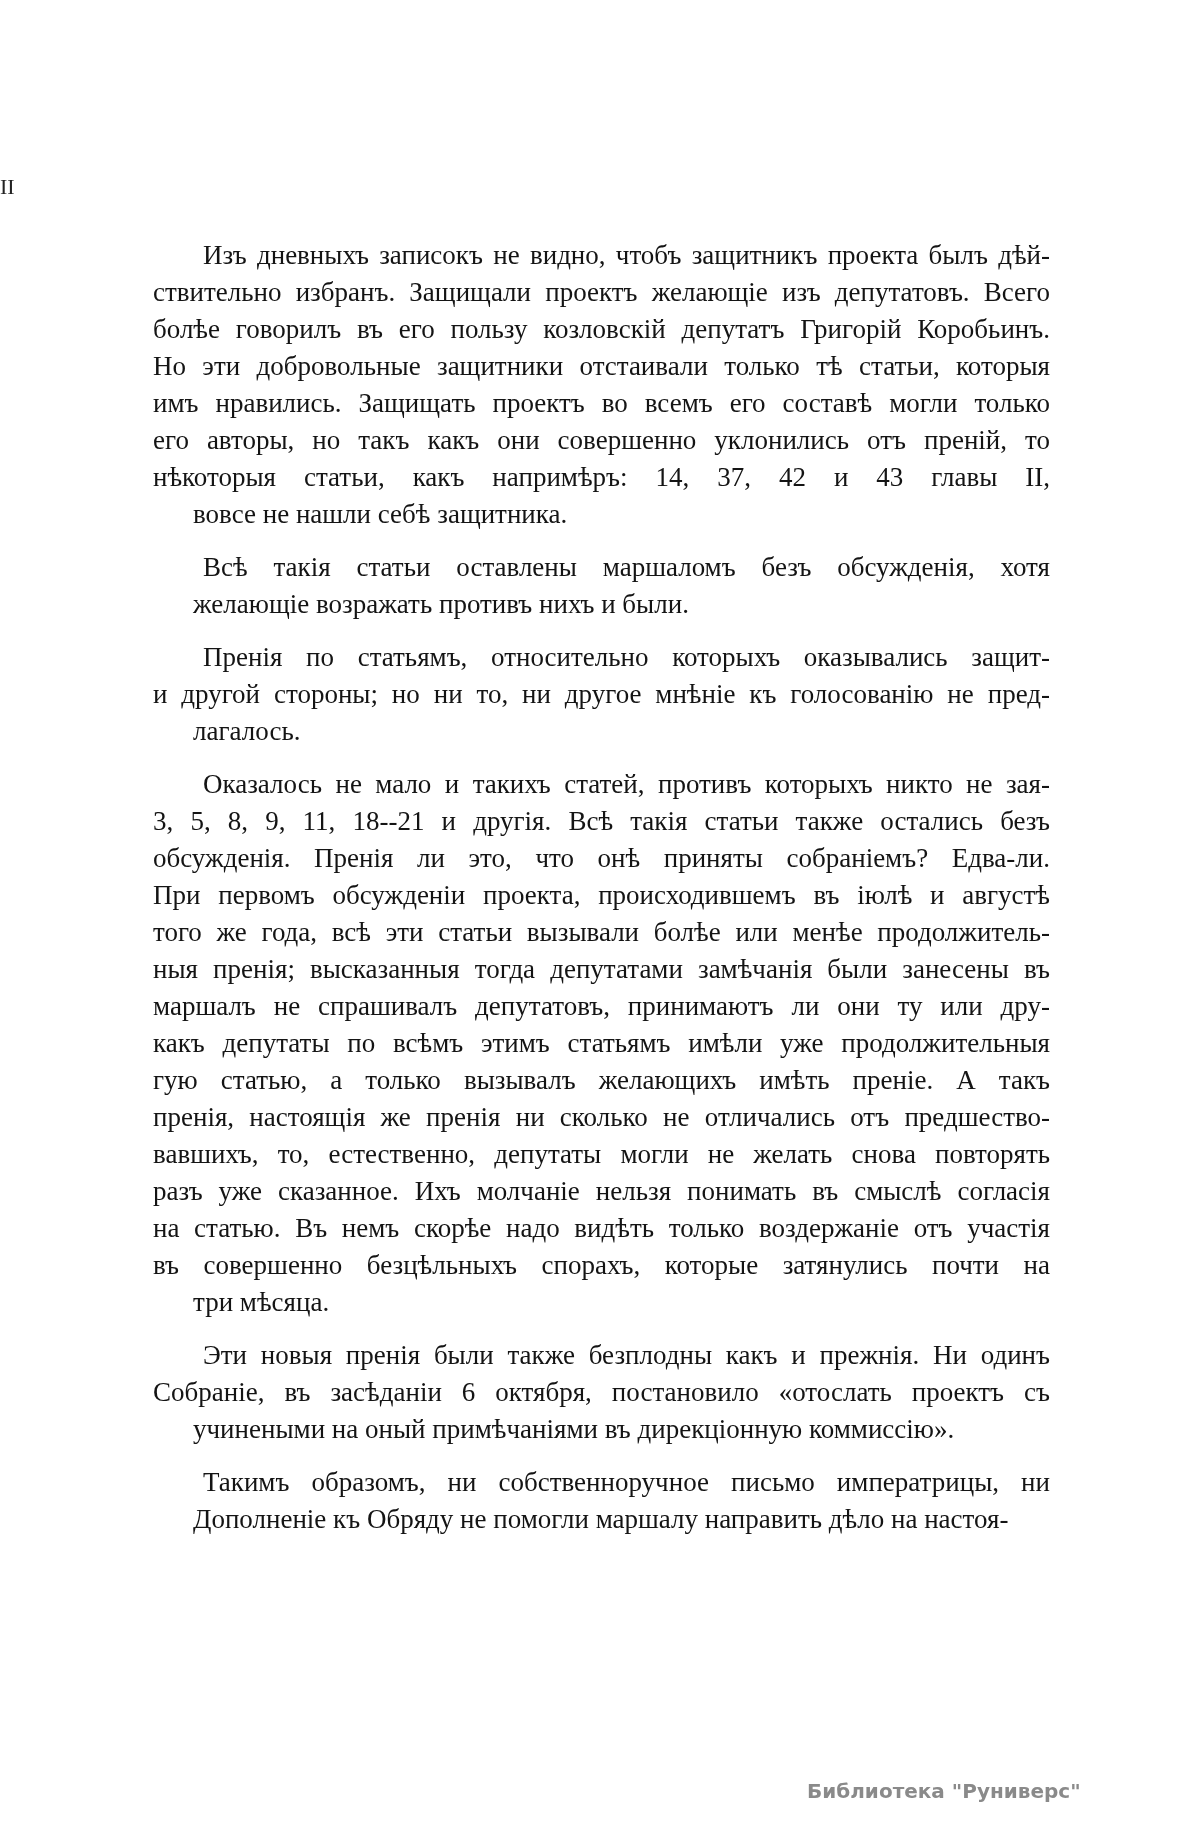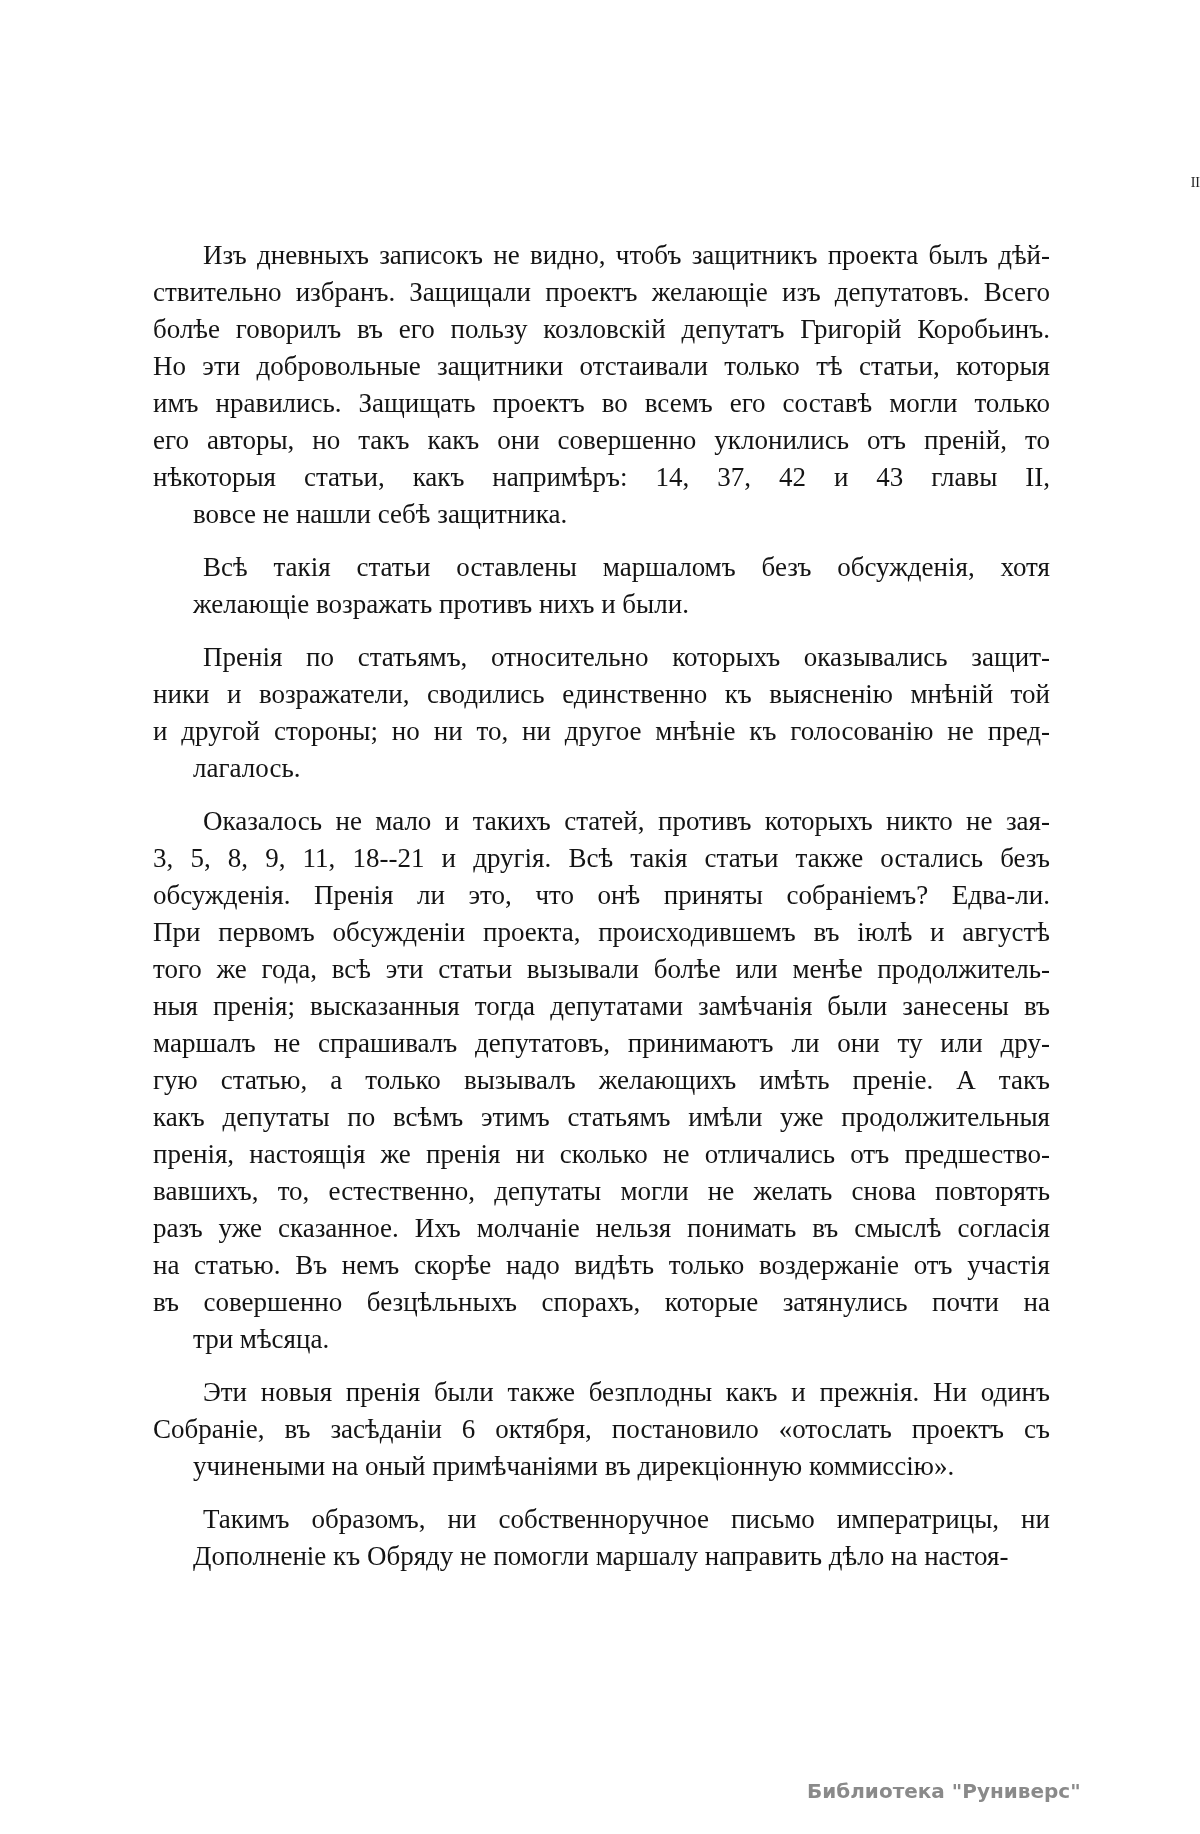--- a/index.html
+++ b/index.html
@@ -1,20 +1,20 @@
 <!DOCTYPE html>
 <html><head>
 <meta charset="utf-8">
 <style>
   html, body { margin: 0; padding: 0; background: #ffffff; }
   body { width: 1200px; height: 1834px; position: relative; overflow: hidden; }
   .page { position: absolute; left: 0; top: 0; width: 1200px; height: 1834px; background: #ffffff; }
   .page-number {
-    position: absolute; left: 0; width: 1200px; top: 176px; text-align: right;
-    font-family: "Liberation Serif", serif; font-size: 14px; color: #222; line-height: 1;
+    position: absolute; left: 0; width: 1200px; top: 176px; text-align: left;
+    font-family: "Liberation Serif", serif; font-size: 22px; color: #222; line-height: 1;
   }
   .text-block {
     position: absolute; left: 153px; top: 237px; width: 897px;
     font-family: Liberation Serif, serif; font-size: 27px; color: #141414;
     letter-spacing: 0px;
   }
   .line {
     display: block; height: 37px; line-height: 37px; white-space: nowrap;
     text-align: justify; text-align-last: justify; transform-origin: left center;
   }
@@ -42,34 +42,33 @@
         <span class="line">его авторы, но такъ какъ они совершенно уклонились отъ преній, то</span>
         <span class="line">нѣкоторыя статьи, какъ напримѣръ: 14, 37, 42 и 43 главы II,</span>
         <span class="line last">вовсе не нашли себѣ защитника.</span>
       </div>
       <div class="para">
         <span class="line indent">Всѣ такія статьи оставлены маршаломъ безъ обсужденія, хотя</span>
         <span class="line last">желающіе возражать противъ нихъ и были.</span>
       </div>
       <div class="para">
         <span class="line indent">Пренія по статьямъ, относительно которыхъ оказывались защит-</span>
-        <span class="line">ники и возражатели, сводились единственно къ выясненію мнѣній той</span>
         <span class="line">и другой стороны; но ни то, ни другое мнѣніе къ голосованію не пред-</span>
         <span class="line last">лагалось.</span>
       </div>
       <div class="para">
         <span class="line indent">Оказалось не мало и такихъ статей, противъ которыхъ никто не зая-</span>
         <span class="line">3, 5, 8, 9, 11, 18--21 и другія. Всѣ такія статьи также остались безъ</span>
         <span class="line">обсужденія. Пренія ли это, что онѣ приняты собраніемъ? Едва-ли.</span>
         <span class="line">При первомъ обсужденіи проекта, происходившемъ въ іюлѣ и августѣ</span>
         <span class="line">того же года, всѣ эти статьи вызывали болѣе или менѣе продолжитель-</span>
         <span class="line">ныя пренія; высказанныя тогда депутатами замѣчанія были занесены въ</span>
         <span class="line">маршалъ не спрашивалъ депутатовъ, принимаютъ ли они ту или дру-</span>
+        <span class="line">какъ депутаты по всѣмъ этимъ статьямъ имѣли уже продолжительныя</span>
         <span class="line">гую статью, а только вызывалъ желающихъ имѣть преніе. А такъ</span>
-        <span class="line">какъ депутаты по всѣмъ этимъ статьямъ имѣли уже продолжительныя</span>
         <span class="line">пренія, настоящія же пренія ни сколько не отличались отъ предшество-</span>
         <span class="line">вавшихъ, то, естественно, депутаты могли не желать снова повторять</span>
         <span class="line">разъ уже сказанное. Ихъ молчаніе нельзя понимать въ смыслѣ согласія</span>
         <span class="line">на статью. Въ немъ скорѣе надо видѣть только воздержаніе отъ участія</span>
         <span class="line">въ совершенно безцѣльныхъ спорахъ, которые затянулись почти на</span>
         <span class="line last">три мѣсяца.</span>
       </div>
       <div class="para">
         <span class="line indent">Эти новыя пренія были также безплодны какъ и прежнія. Ни одинъ</span>
         <span class="line">Собраніе, въ засѣданіи 6 октября, постановило «отослать проектъ съ</span>

